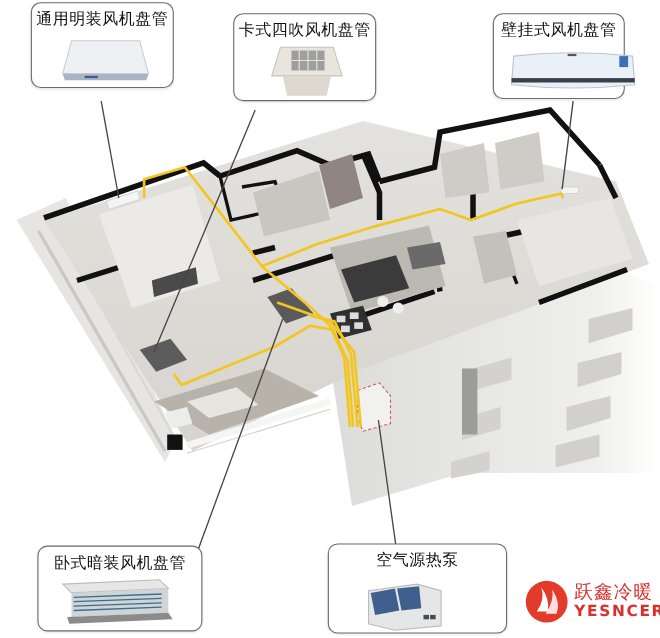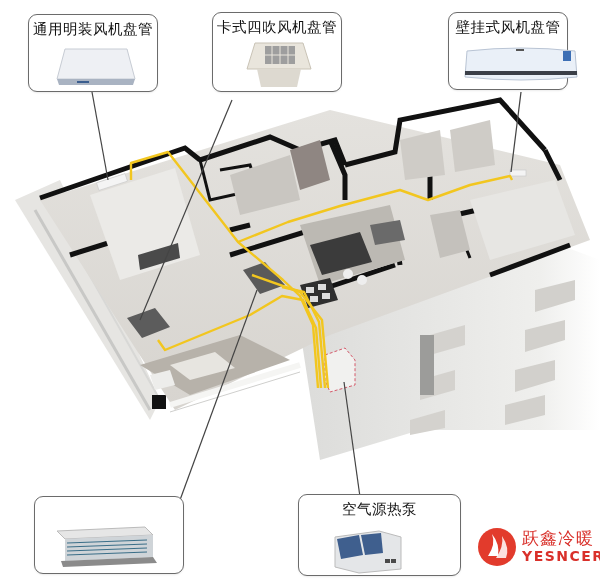--- a/index.html
+++ b/index.html
@@ -133,21 +133,21 @@
   <svg width="600" height="580" style="position:absolute;left:0;top:0">
     <g stroke="#444" stroke-width="1.2" fill="none">
       <line x1="92" y1="92" x2="108" y2="180"></line>
       <line x1="232" y1="100" x2="140" y2="320"></line>
       <line x1="521" y1="92" x2="511" y2="172"></line>
       <line x1="257" y1="290" x2="180" y2="500"></line>
       <line x1="344" y1="382" x2="360" y2="497"></line>
     </g>
   </svg>
 
-  <div class="callout" style="left:28px;top:14px;width:130px;height:78px;">
+  <div class="callout" style="left:28px;top:2px;width:130px;height:78px;">
     <div class="label">通用明装风机盘管</div>
     <svg class="thumb" style="left:22px;top:30px" width="86" height="44">
       <polygon points="14,4 76,4 84,34 6,34" fill="#eef0f4" stroke="#c7ccd4"></polygon>
       <polygon points="6,34 84,34 82,40 8,40" fill="#a9b3c2"></polygon>
       <rect x="26" y="36" width="12" height="2" fill="#3a5d8e"></rect>
     </svg>
   </div>
 
   <div class="callout" style="left:212px;top:12px;width:130px;height:80px;padding-left:36px;">
     <div class="label">卡式四吹风机盘管</div>
@@ -168,20 +168,21 @@
     <div class="label">壁挂式风机盘管</div>
     <svg class="thumb" style="left:12px;top:30px" width="120" height="44">
       <path d="M6,8 Q60,2 114,8 L116,34 Q60,40 4,34 Z" fill="#eaf0f8" stroke="#b9c4d4"></path>
       <rect x="4" y="28" width="112" height="4" fill="#3b3f48"></rect>
       <rect x="102" y="8" width="8" height="10" fill="#3d6fb5"></rect>
       <rect x="55" y="6" width="8" height="2" fill="#555"></rect>
     </svg>
   </div>
 
   <div class="callout" style="left:34px;top:496px;width:150px;height:78px;">
+    <div class="label">卧式暗装风机盘管</div>
     <svg class="thumb" style="left:14px;top:28px" width="110" height="44">
       <polygon points="8,6 96,2 104,10 16,14" fill="#e6e6e6" stroke="#bbb"></polygon>
       <polygon points="16,14 104,10 104,32 16,36" fill="#cfd4d8"></polygon>
       <g stroke="#3a6e88" stroke-width="1.2">
           <line x1="18" y1="18" x2="98" y2="15"></line>
           <line x1="18" y1="22" x2="98" y2="19"></line>
           <line x1="18" y1="26" x2="98" y2="23"></line>
           <line x1="18" y1="30" x2="98" y2="27"></line>
         </g>
       <polygon points="12,36 104,32 108,38 14,42" fill="#8b8b8b"></polygon>

